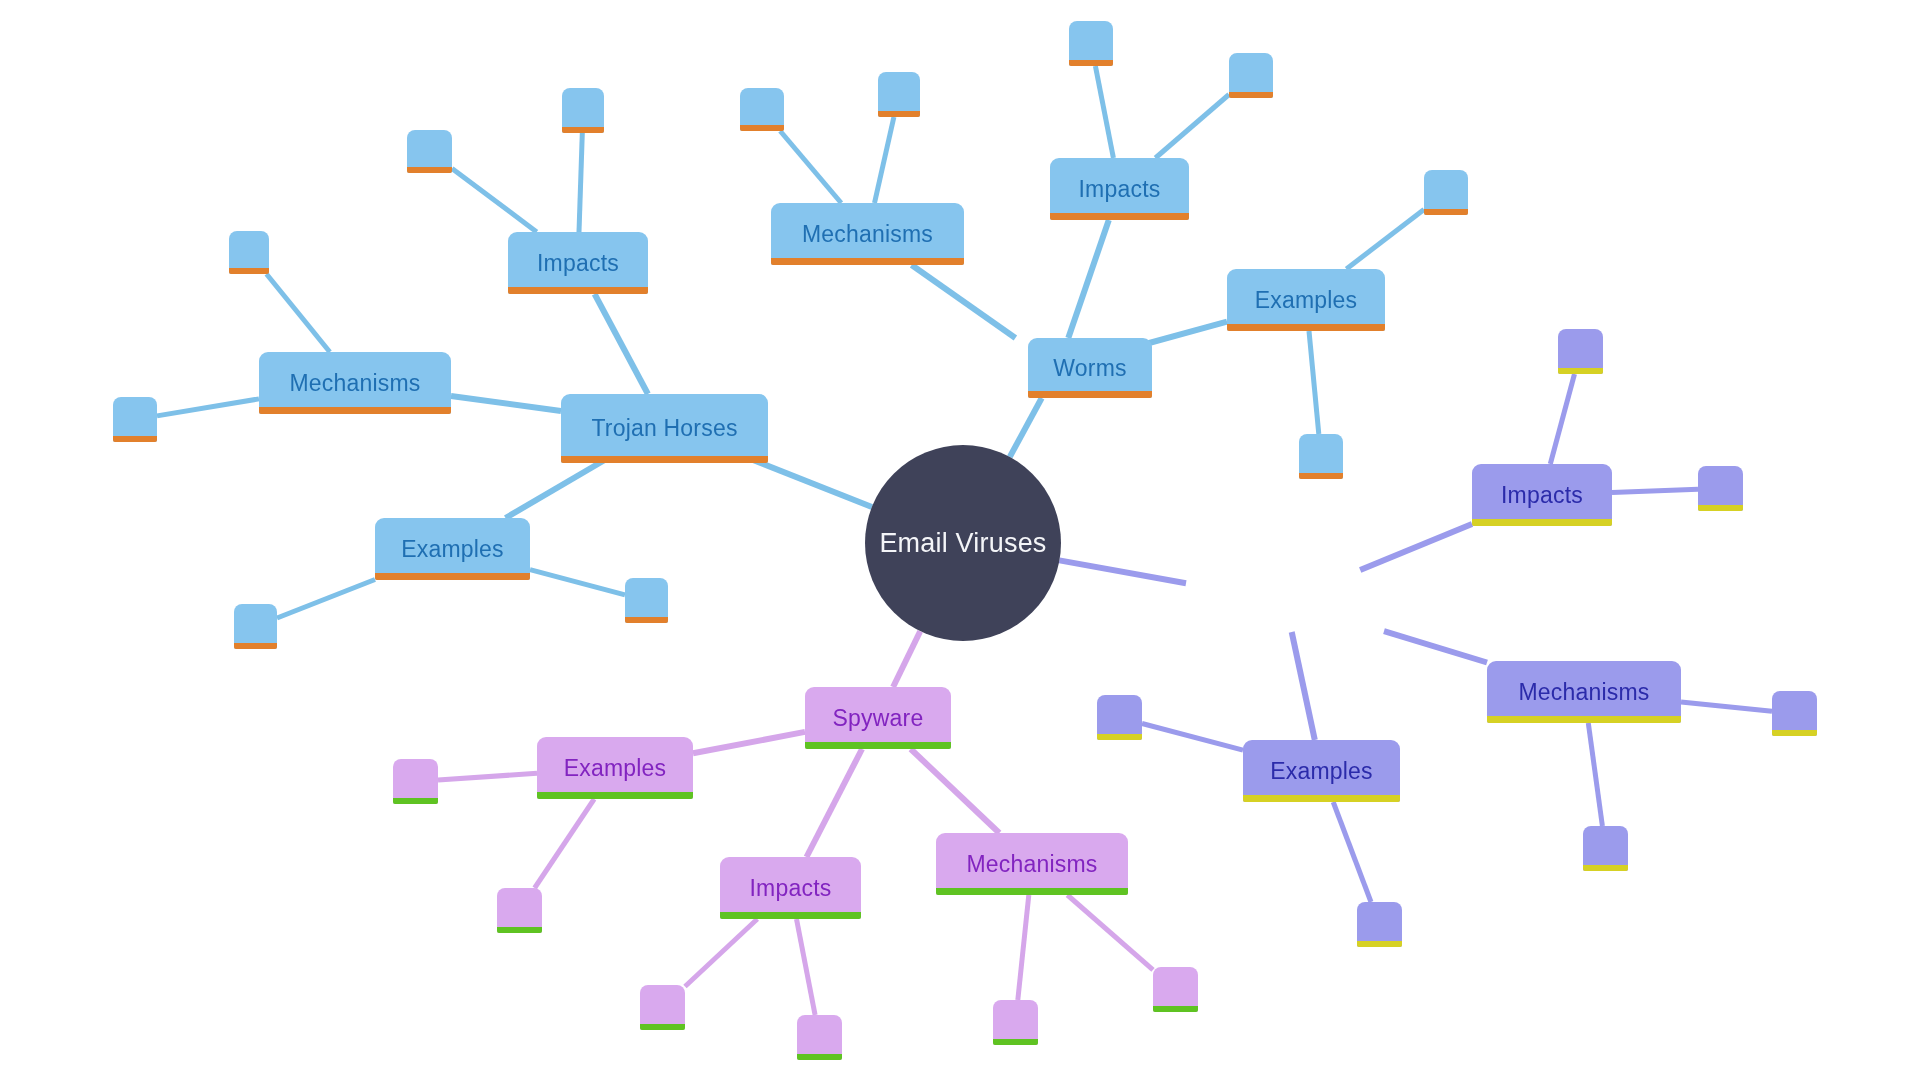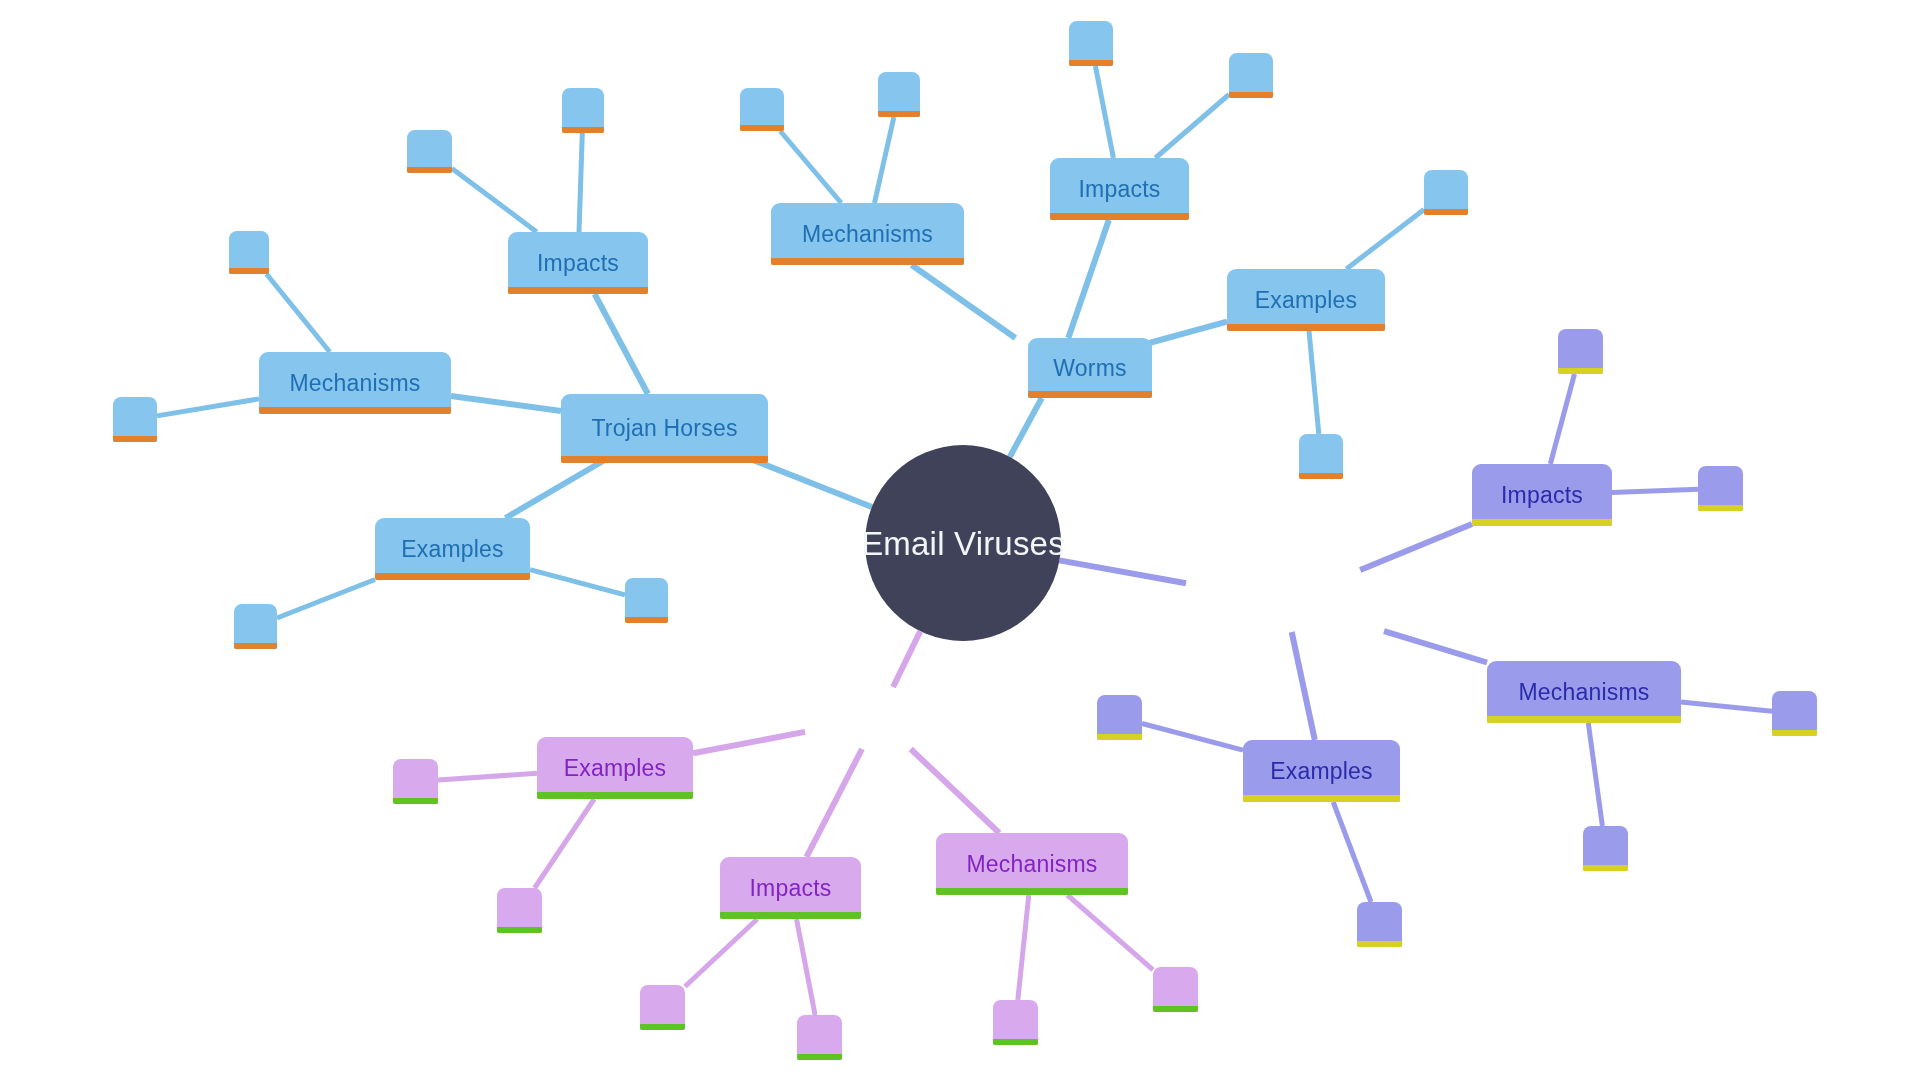--- a/index.html
+++ b/index.html
@@ -44,21 +44,21 @@
     user-select: none;
   }
   .node .label {
     display: block;
     line-height: 1;
     letter-spacing: 0.2px;
   }
   .node.root {
     border-radius: 50%;
     color: #f4f5f8;
-    font-size: 33px;
+    font-size: 27px;
     box-shadow: none;
   }
   .node.leaf {
     border-radius: 8px 8px 2px 2px;
   }
   .underline {
     position: absolute;
     left: 0;
     bottom: 0;
     width: 100%;
@@ -156,20 +156,24 @@
         <span class="underline" style="background: rgb(214, 209, 36);"></span>
       </div>
       <div class="node" style="left: 1487px; top: 661px; width: 194px; height: 62px; background: rgb(155, 155, 236); color: rgb(43, 43, 170); font-size: 23px;">
         <span class="label">Mechanisms</span>
         <span class="underline" style="background: rgb(214, 209, 36);"></span>
       </div>
       <div class="node" style="left: 1243px; top: 740px; width: 157px; height: 62px; background: rgb(155, 155, 236); color: rgb(43, 43, 170); font-size: 23px;">
         <span class="label">Examples</span>
         <span class="underline" style="background: rgb(214, 209, 36);"></span>
       </div>
+      <div class="node" style="left: 805px; top: 687px; width: 146px; height: 62px; background: rgb(217, 169, 238); color: rgb(130, 36, 192); font-size: 23px;">
+        <span class="label">Spyware</span>
+        <span class="underline" style="background: rgb(95, 195, 34);"></span>
+      </div>
       <div class="node" style="left: 537px; top: 737px; width: 156px; height: 62px; background: rgb(217, 169, 238); color: rgb(130, 36, 192); font-size: 23px;">
         <span class="label">Examples</span>
         <span class="underline" style="background: rgb(95, 195, 34);"></span>
       </div>
       <div class="node" style="left: 720px; top: 857px; width: 141px; height: 62px; background: rgb(217, 169, 238); color: rgb(130, 36, 192); font-size: 23px;">
         <span class="label">Impacts</span>
         <span class="underline" style="background: rgb(95, 195, 34);"></span>
       </div>
       <div class="node" style="left: 936px; top: 833px; width: 192px; height: 62px; background: rgb(217, 169, 238); color: rgb(130, 36, 192); font-size: 23px;">
         <span class="label">Mechanisms</span>

